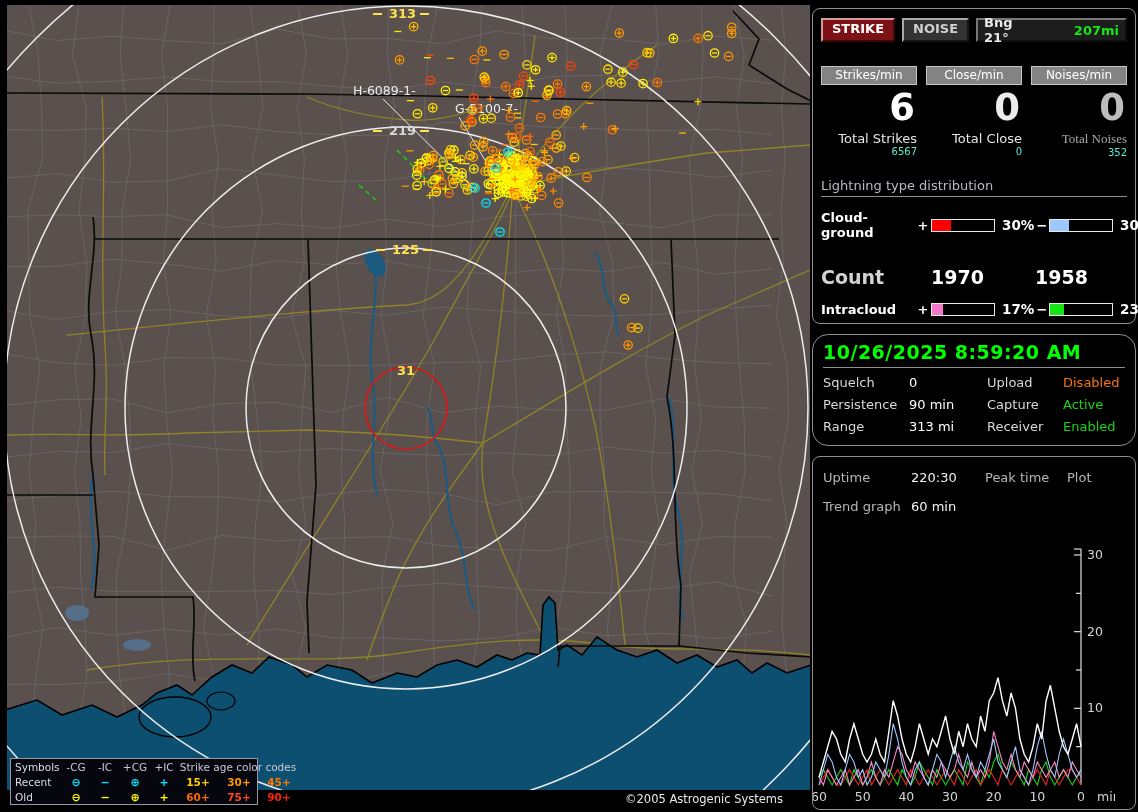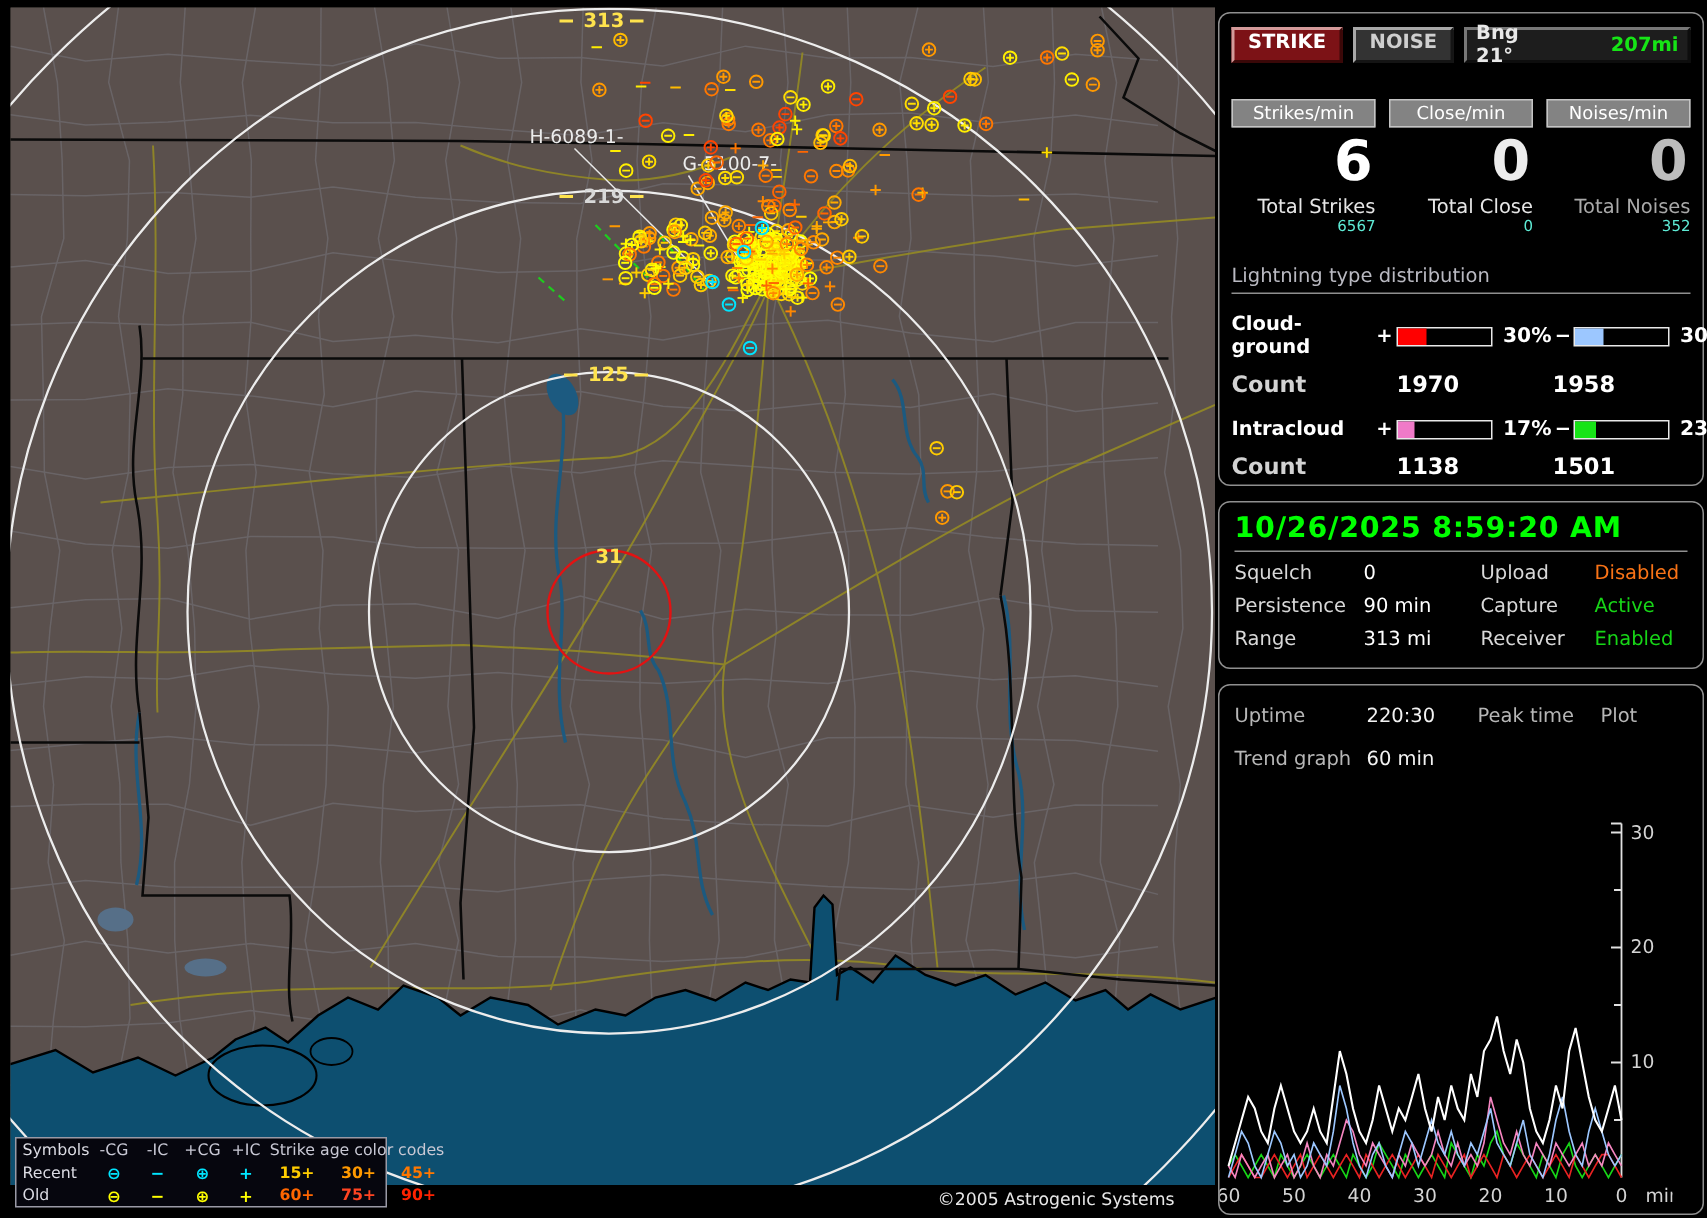--- a/index.html
+++ b/index.html
@@ -31,34 +31,34 @@
           border-color:#777 #0d0d0d #0d0d0d #777;display:flex;align-items:center;
           padding:0 6px;font-size:13px;font-weight:bold;gap:36px;}
   .bng-dist{margin-left:auto;color:#16e416;}
   .counters{display:flex;justify-content:space-between;margin-top:24px;}
   .ccol{width:96px;display:flex;flex-direction:column;align-items:flex-end;}
   .chip{align-self:stretch;text-align:center;background:#838383;color:#fff;border:1px solid #c4c4c4;
         font-size:12px;height:17px;line-height:16px;}
   .bignum{font-size:37px;font-weight:bold;line-height:42px;margin:2px 2px 0 0;}
   .n1{color:#ffffff;} .n2{color:#ececec;} .n3{color:#bdbdbd;}
   .tlabel{font-size:13px;margin-top:2px;color:#e6e6e6;}
-  .tlabel.dim{color:#a9a9a9;}
+  .tlabel.dim{color:#a9a9a9;font-family:Liberation Serif, serif;}
   .tval{font-size:10px;color:#5eead4;margin-top:0;}
   .dist-title{margin-top:20px;color:#b9b9c1;font-size:13px;padding-bottom:3px;border-bottom:1px solid #8f8f8f;}
   .drow{display:grid;grid-template-columns:94px 16px 66px 38px 14px 66px 38px;align-items:center;margin-top:13px;}
   .drow .dname{font-weight:bold;font-size:13px;color:#fff;}
   .sign{font-weight:bold;color:#fff;text-align:center;font-size:13px;}
   .bar{width:62px;height:11px;border:1px solid #e9e9e9;background:#000;}
   .bar>div{height:100%;}
   .pct{font-weight:bold;font-size:13.5px;color:#fff;padding-left:5px;}
-  .crow{display:grid;grid-template-columns:94px 16px 104px 118px;margin-top:8px;font-size:15px;}
+  .crow{display:grid;grid-template-columns:94px 16px 104px 118px;margin-top:26px;font-size:19px;}
   .crow .cl{color:#d2d2d2;font-weight:bold;}
   .crow .cv{color:#fff;font-weight:bold;}
   
-  #p2{height:112px;padding:6px 10px;}
+  #p2{height:112px;padding:6px 10px;border-radius:16px;}
   .dt{color:#00ff00;font-size:19px;font-weight:bold;letter-spacing:.5px;padding-bottom:4px;border-bottom:1px solid #8f8f8f;}
   .strow{display:grid;grid-template-columns:86px 78px 76px auto;font-size:13px;margin-top:7px;}
   .stl{color:#d8d8d8;} .stv{color:#fff;}
   .v-dis{color:#f97316;} .v-act{color:#17d517;}
   
   #p3{height:354px;padding:8px 10px;}
   .serow{display:grid;grid-template-columns:88px 74px 82px auto;font-size:13px;margin-top:5px;}
   .sel{color:#b6b6b6;} .sev{color:#f2f2f2;}
   .trrow{display:grid;grid-template-columns:88px auto;font-size:13px;margin-top:14px;}
   #graph{position:absolute;left:0px;bottom:4px;}

